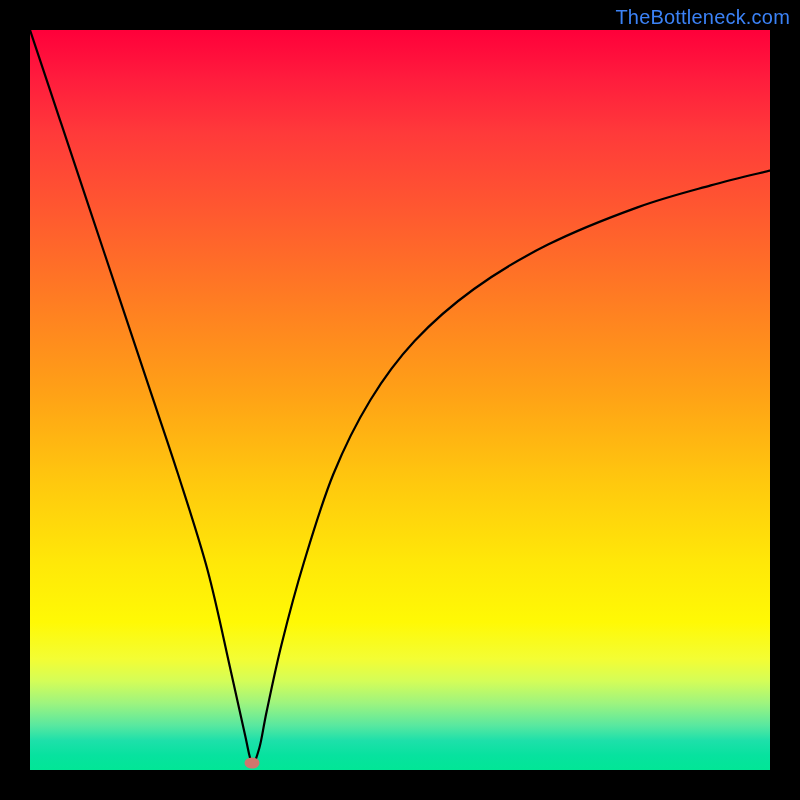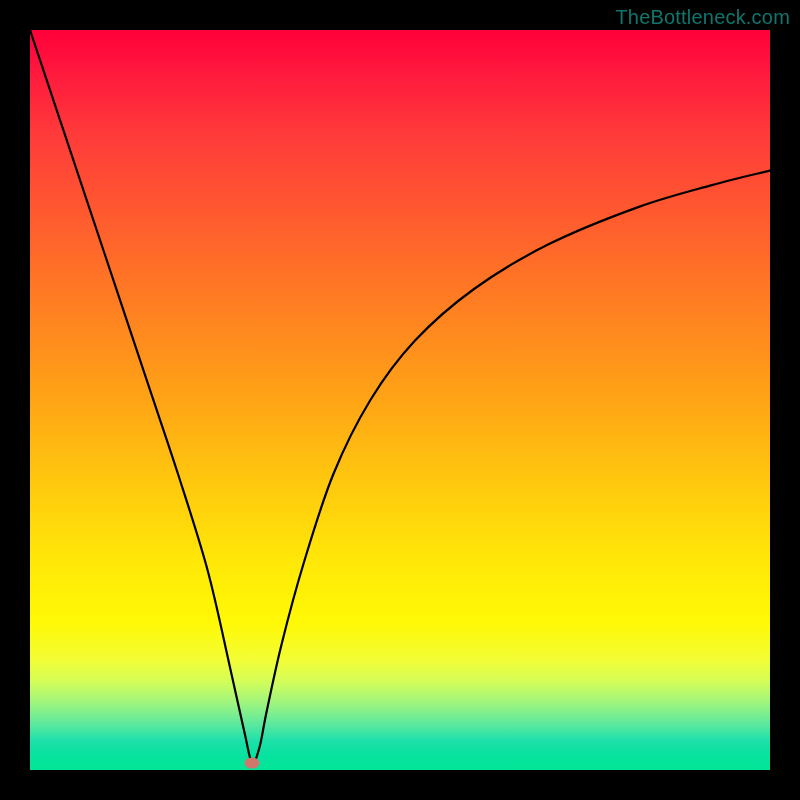--- a/index.html
+++ b/index.html
@@ -40,21 +40,21 @@
       #58e8a0 94%,
       #1ee0aa 96%,
       #07e29f 98%,
       #02e696 100%
     );
   }
   .watermark {
     position: absolute;
     top: 6px;
     right: 10px;
-    color: #0f766e;
+    color: #3b82f6;
     font-size: 20px;
     font-weight: 500;
     letter-spacing: 0.2px;
     user-select: none;
   }
   svg.curve {
     position: absolute;
     left: 0;
     top: 0;
     width: 740px;

